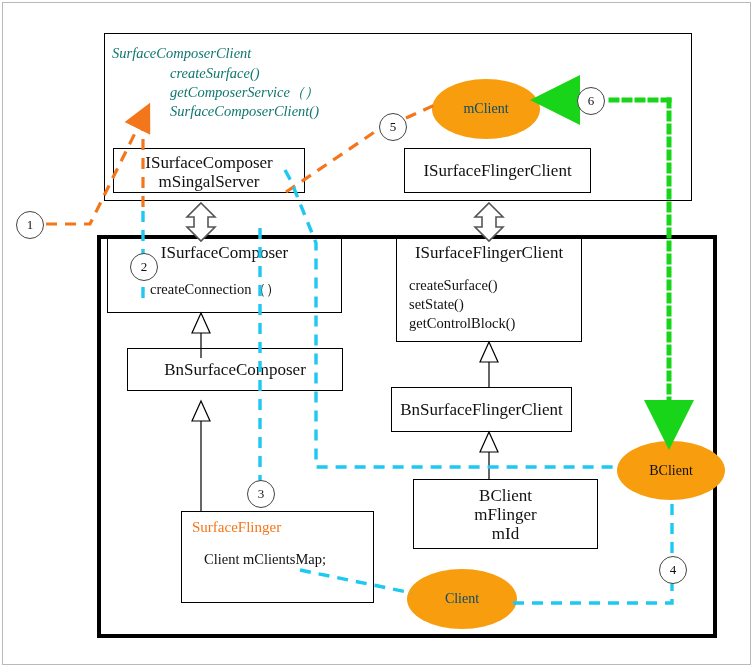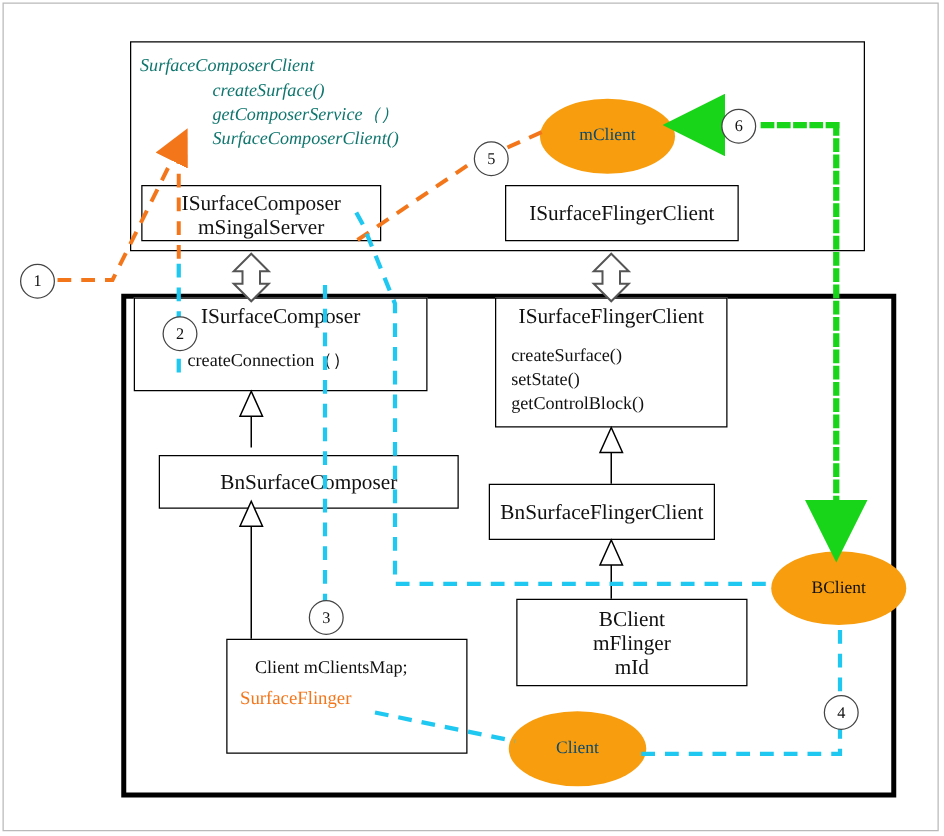--- a/index.html
+++ b/index.html
@@ -88,21 +88,21 @@
     <div class="cls-name" style="padding-top:12px;">ISurfaceFlingerClient</div>
   </div>
 
   <div class="box panel-thick" style="left:97px;top:235px;width:620px;height:403px;"></div>
 
   <div class="box uml" style="left:107px;top:238px;width:235px;height:75px;">
     <div class="cls-name">ISurfaceComposer</div>
     <div class="cls-members" style="padding-left:42px;padding-top:18px;">createConnection（）</div>
   </div>
 
-  <div class="box uml" style="left:127px;top:364px;width:240px;height:43px;">
+  <div class="box uml" style="left:127px;top:348px;width:216px;height:43px;">
     <div class="cls-name" style="padding-top:11px;">BnSurfaceComposer</div>
   </div>
 
   <div class="box uml" style="left:396px;top:238px;width:186px;height:104px;">
     <div class="cls-name">ISurfaceFlingerClient</div>
     <div class="cls-members" style="padding-left:12px;padding-top:14px;">createSurface()</div>
     <div class="cls-members" style="padding-left:12px;">setState()</div>
     <div class="cls-members" style="padding-left:12px;">getControlBlock()</div>
   </div>
 
@@ -110,22 +110,22 @@
     <div class="cls-name" style="padding-top:12px;">BnSurfaceFlingerClient</div>
   </div>
 
   <div class="box uml" style="left:413px;top:479px;width:185px;height:70px;">
     <div class="cls-name" style="padding-top:6px;">BClient</div>
     <div class="cls-name" style="padding-top:0;">mFlinger</div>
     <div class="cls-name" style="padding-top:0;">mId</div>
   </div>
 
   <div class="box uml" style="left:181px;top:511px;width:193px;height:92px;">
+    <div class="cls-members orange-text" style="padding-left:10px;padding-top:6px;font-size:15px;">SurfaceFlinger</div>
     <div class="cls-members" style="padding-left:22px;padding-top:13px;">Client    mClientsMap;</div>
-    <div class="cls-members orange-text" style="padding-left:10px;padding-top:6px;font-size:15px;">SurfaceFlinger</div>
   </div>
 
   <div class="ellipse" style="left:432px;top:79px;width:108px;height:60px;">
     <span>mClient</span>
   </div>
 
   <div class="ellipse dark-label" style="left:617px;top:441px;width:108px;height:59px;">
     <span>BClient</span>
   </div>
 

